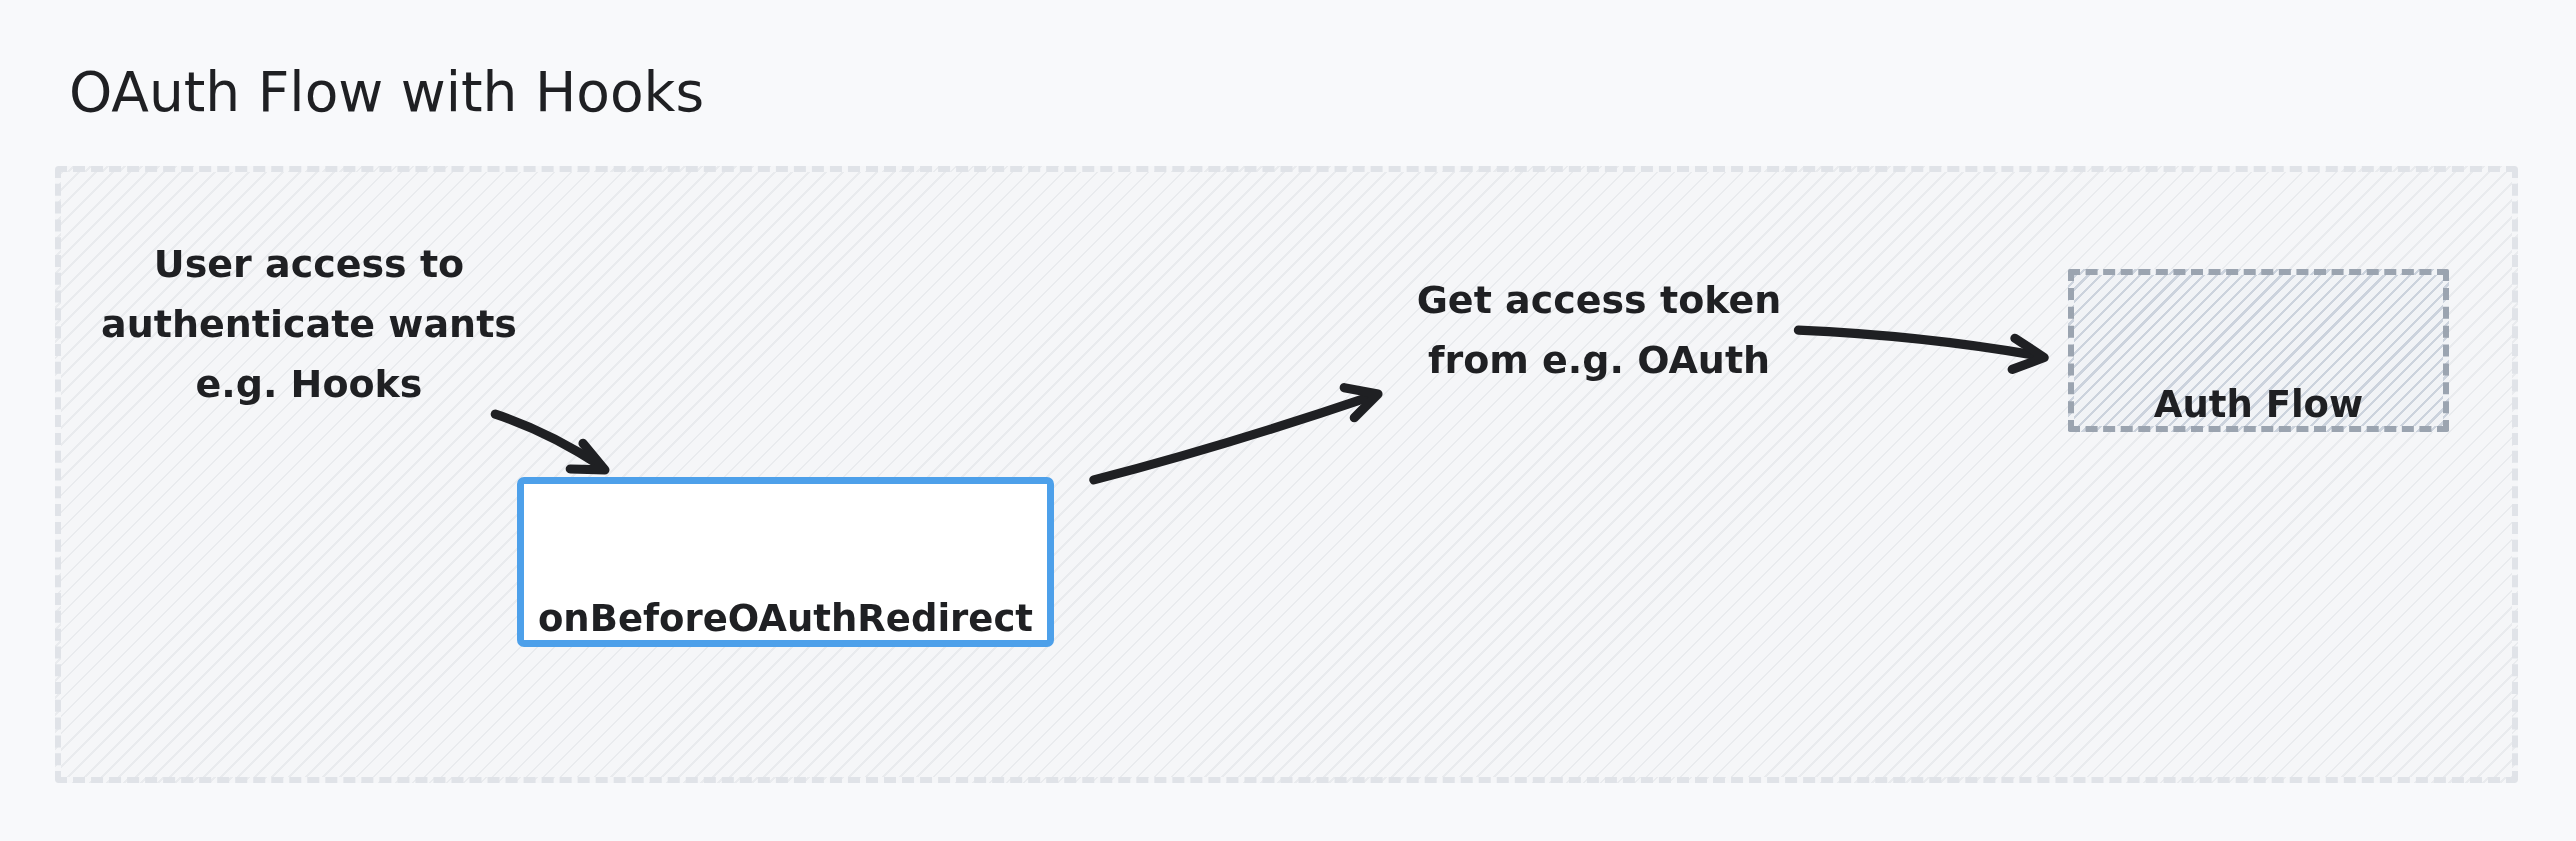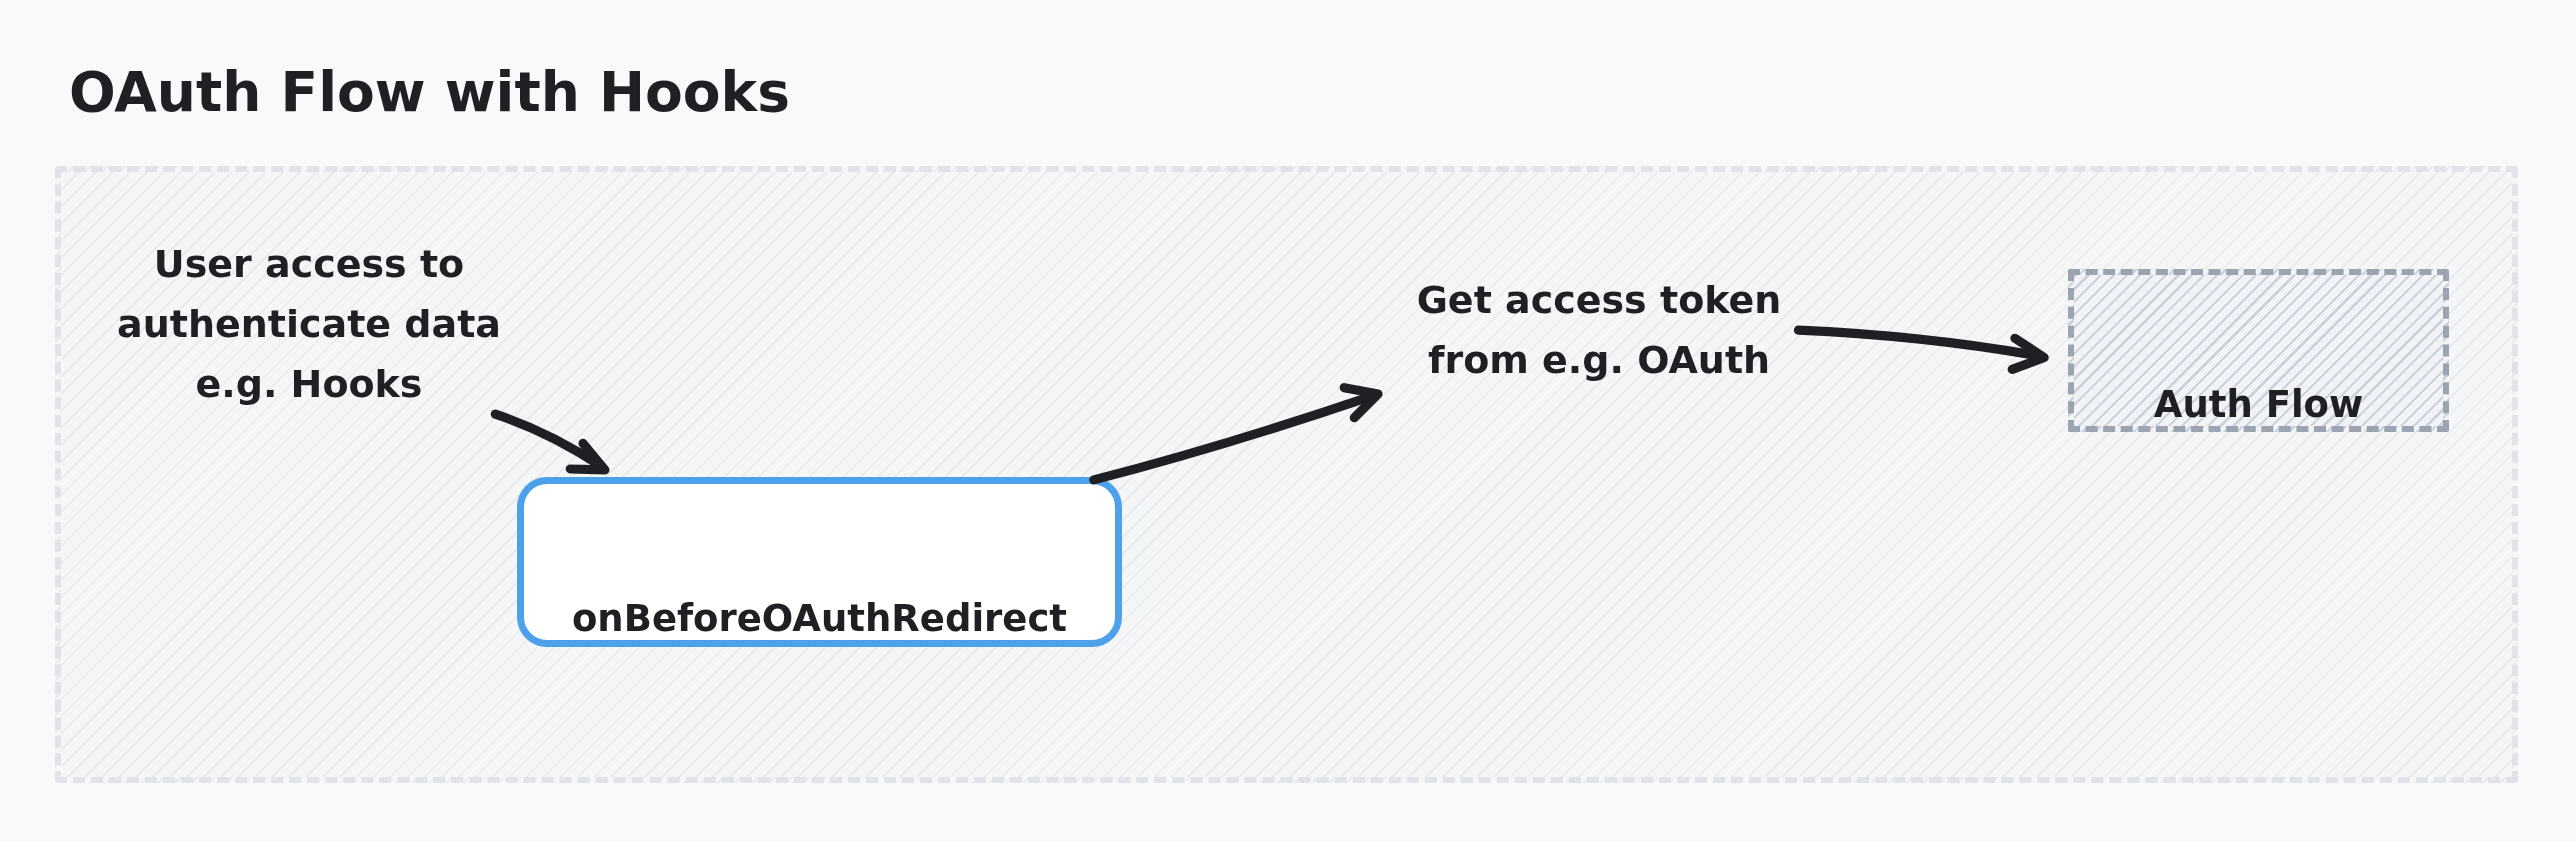--- a/index.html
+++ b/index.html
@@ -11,21 +11,21 @@
   html,body{width:2576px;height:842px;overflow:hidden;}
   body{
     background:var(--page-bg);
     font-family:"DejaVu Sans", sans-serif;
     color:var(--ink);
     position:relative;
   }
   .canvas{position:absolute;inset:0;}
   .title{
     position:absolute;left:69px;top:60px;
-    font-size:55px;font-weight:700;letter-spacing:0px;
+    font-size:55px;font-weight:400;letter-spacing:0px;
     color:var(--ink);white-space:nowrap;
   }
   .frame{
     position:absolute;left:55px;top:166px;width:2463px;height:617px;
     border:6.4px dashed var(--frame-border);
     border-radius:3.7px;
     background-color:var(--frame-bg);
     background-image:repeating-linear-gradient(135deg,
       var(--frame-hatch) 0 1.8px, transparent 1.8px 12px);
   }
@@ -34,24 +34,24 @@
     font-size:38px;font-weight:700;line-height:60px;
     text-align:center;color:var(--ink);
   }
   .note-left{left:35px;top:234px;width:548px;}
   .note-right{left:1325px;top:234px;width:548px;margin-top:36px;}
   .node{
     position:absolute;display:flex;align-items:flex-end;justify-content:center;
     font-size:37px;font-weight:700;color:var(--ink);text-align:center;
   }
   .node-hook{
-    left:517px;top:477px;width:605px;height:170px;
+    left:517px;top:477px;width:537px;height:170px;
     background:var(--node-bg);
     border:7.3px solid var(--accent-blue);
-    border-radius:30px;
+    border-radius:7px;
   }
   .node-auth{
     left:2068px;top:269px;width:381px;height:163px;
     border:6.4px dashed var(--auth-border);
     border-radius:1.8px;
     background-color:var(--auth-bg);
     background-image:repeating-linear-gradient(135deg,
       var(--auth-hatch) 0 2.3px, transparent 2.3px 9.1px);
   }
   svg.arrows{position:absolute;inset:0;width:100%;height:100%;pointer-events:none;}
@@ -64,21 +64,21 @@
 <body>
 
 <div class="canvas">
 
   <div class="title">OAuth Flow with Hooks</div>
 
   <div class="frame"></div>
 
   <div class="note note-left">
     <div class="note-line">User access to</div>
-    <div class="note-line">authenticate data</div>
+    <div class="note-line">authenticate wants</div>
     <div class="note-line">e.g. Hooks</div>
   </div>
 
   <div class="note note-right">
     <div class="note-line">Get access token</div>
     <div class="note-line">from e.g. OAuth</div>
   </div>
 
   <div class="node node-hook">
     <span class="node-label">onBeforeOAuthRedirect</span>

